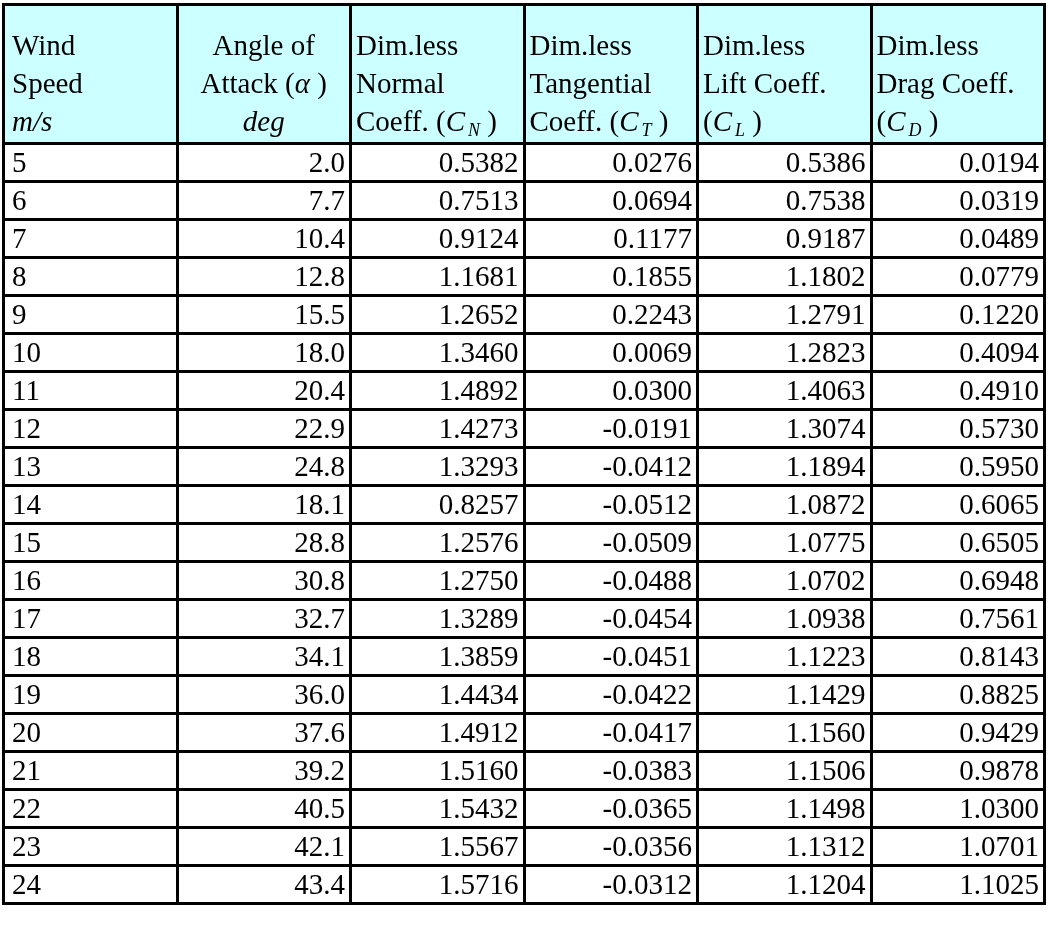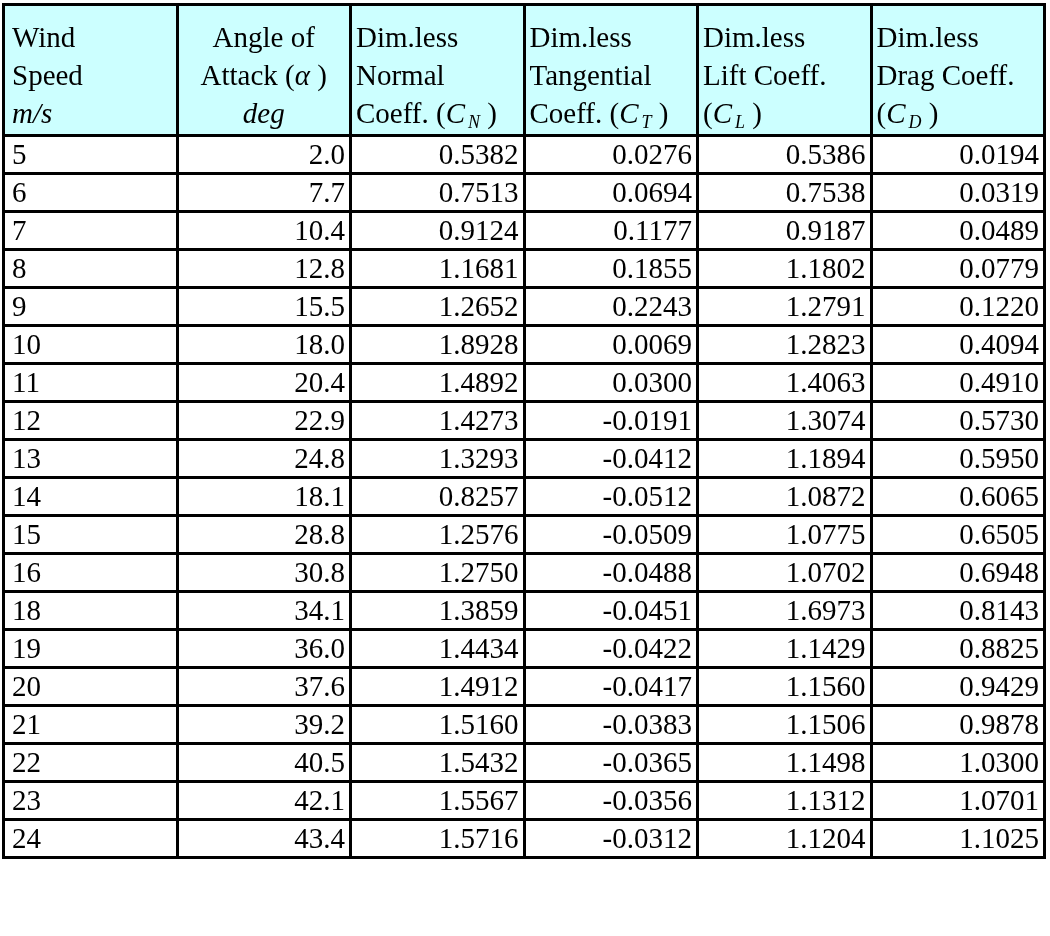--- a/index.html
+++ b/index.html
@@ -21,21 +21,21 @@
   table.coef th, table.coef td {
     border: 3px solid #000000;
     font-size: 29px;
     overflow: hidden;
     white-space: nowrap;
   }
   table.coef th {
     background: #CCFFFF;
     font-weight: normal;
     vertical-align: top;
-    padding: 12px 4px 2px 4px;
+    padding: 20px 4px 2px 4px;
   }
   table.coef th .hline {
     line-height: 38px;
     height: 38px;
   }
   table.coef td {
     height: 35px;
     padding: 0 4px 0 4px;
     text-align: right;
     vertical-align: middle;
@@ -138,21 +138,21 @@
         <td>9</td>
         <td>15.5</td>
         <td>1.2652</td>
         <td>0.2243</td>
         <td>1.2791</td>
         <td>0.1220</td>
       </tr>
       <tr>
         <td>10</td>
         <td>18.0</td>
-        <td>1.8928</td>
+        <td>1.3460</td>
         <td>0.0069</td>
         <td>1.2823</td>
         <td>0.4094</td>
       </tr>
       <tr>
         <td>11</td>
         <td>20.4</td>
         <td>1.4892</td>
         <td>0.0300</td>
         <td>1.4063</td>
@@ -192,25 +192,33 @@
       </tr>
       <tr>
         <td>16</td>
         <td>30.8</td>
         <td>1.2750</td>
         <td>-0.0488</td>
         <td>1.0702</td>
         <td>0.6948</td>
       </tr>
       <tr>
+        <td>17</td>
+        <td>32.7</td>
+        <td>1.3289</td>
+        <td>-0.0454</td>
+        <td>1.0938</td>
+        <td>0.7561</td>
+      </tr>
+      <tr>
         <td>18</td>
         <td>34.1</td>
         <td>1.3859</td>
         <td>-0.0451</td>
-        <td>1.6973</td>
+        <td>1.1223</td>
         <td>0.8143</td>
       </tr>
       <tr>
         <td>19</td>
         <td>36.0</td>
         <td>1.4434</td>
         <td>-0.0422</td>
         <td>1.1429</td>
         <td>0.8825</td>
       </tr>

